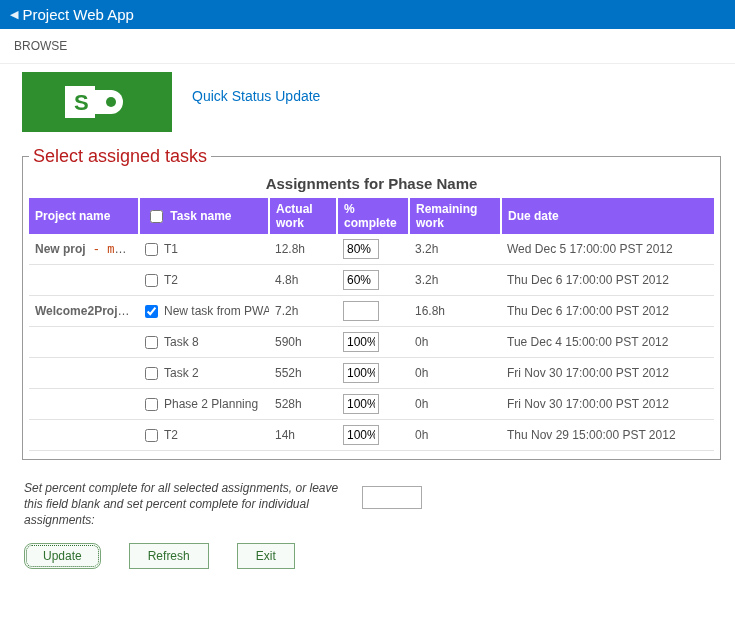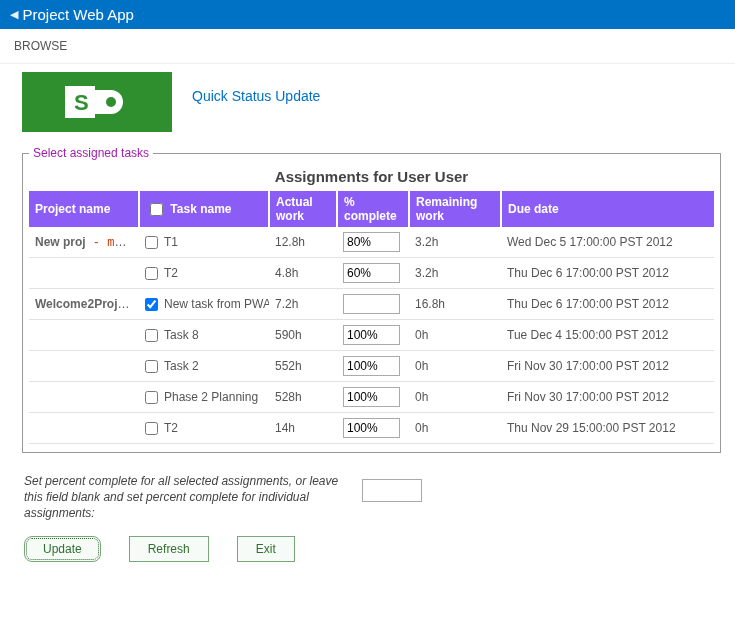--- a/index.html
+++ b/index.html
@@ -50,22 +50,22 @@
     font-size: 14px;
     margin-top: 16px;
     cursor: pointer;
   }
   fieldset.tasks {
     margin: 0 14px 10px 22px;
     border: 1px solid #999;
     padding: 6px 6px 8px 6px;
   }
   fieldset.tasks legend {
-    font-size: 12px;
-    color: #a21caf;
+    font-size: 18px;
+    color: #b91c1c;
     padding: 0 4px;
   }
   .assign-title {
     text-align: center;
     font-weight: bold;
     font-size: 15px;
     color: #444;
     padding: 2px 0 6px 0;
   }
   table.grid {
@@ -97,21 +97,21 @@
   .col-task { width: 130px; }
   .col-actual { width: 68px; }
   .col-pct { width: 72px; }
   .col-rem { width: 92px; }
   .col-due { width: auto; }
   .proj-name { font-weight: bold; color: #666; }
   .proj-suffix { font-weight: normal; color: #c2410c; font-family: Liberation Mono, monospace; }
   .task-cell { display: flex; align-items: center; gap: 6px; }
   .task-cell input[type=checkbox] { margin:0; }
   .pct-input {
-    width: 57px;
+    width: 36px;
     border: 1px solid #aaa;
     padding: 2px 3px;
     font-size: 12px;
   }
   .hdr-check { margin-right:4px; vertical-align:middle; }
   .batch-area {
     padding: 10px 0 0 24px;
     font-size: 12px;
     color: #444;
     display: flex;
@@ -174,21 +174,21 @@
       <circle cx="46" cy="20" r="5" fill="#2f8f2f"></circle>
     </svg>
   </div>
   <div class="quick-link">
     <span>Quick Status Update</span>
   </div>
 </div>
 
 <fieldset class="tasks">
   <legend>Select assigned tasks</legend>
-  <div class="assign-title">Assignments for User User</div>
+  <div class="assign-title">Assignments for Phase Name</div>
 
   <table class="grid">
     <colgroup>
       <col class="col-proj">
         <col class="col-task">
         <col class="col-actual">
       <col class="col-pct">
         <col class="col-rem">
         <col class="col-due">
     </colgroup>

